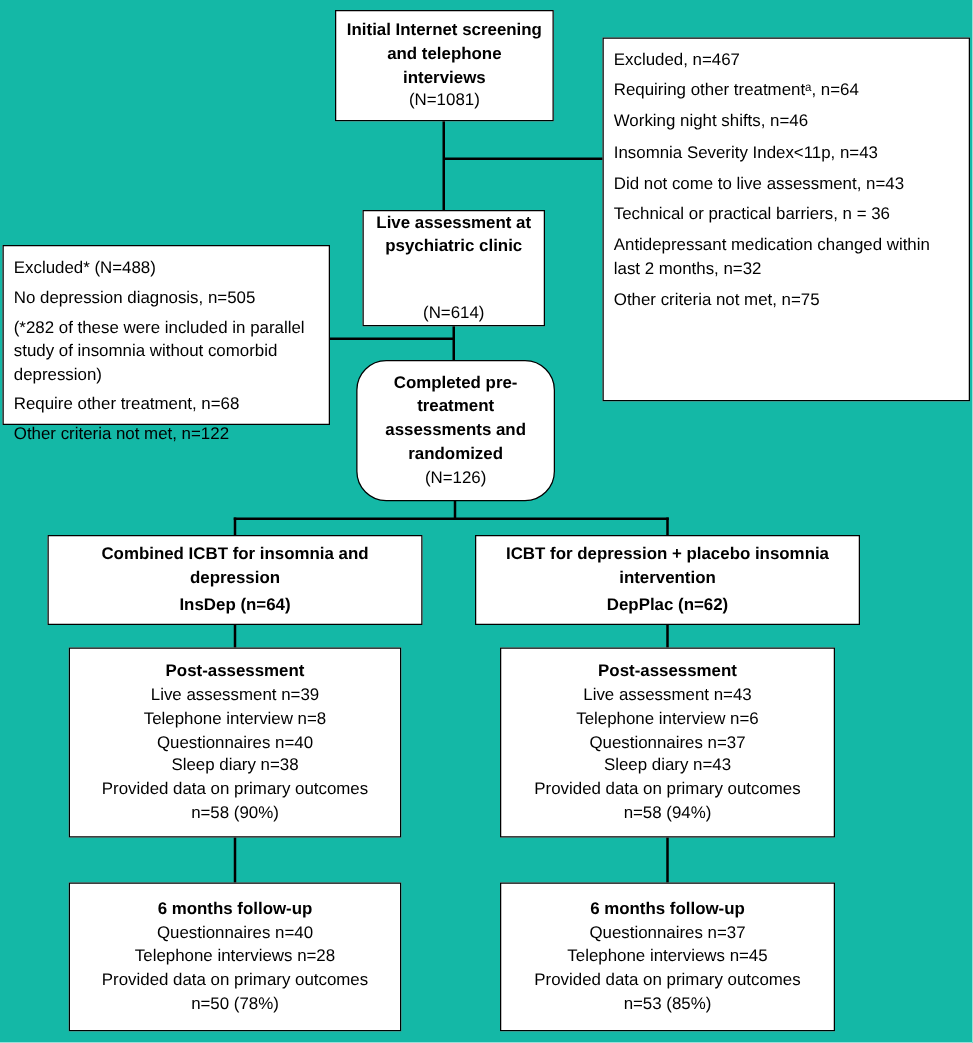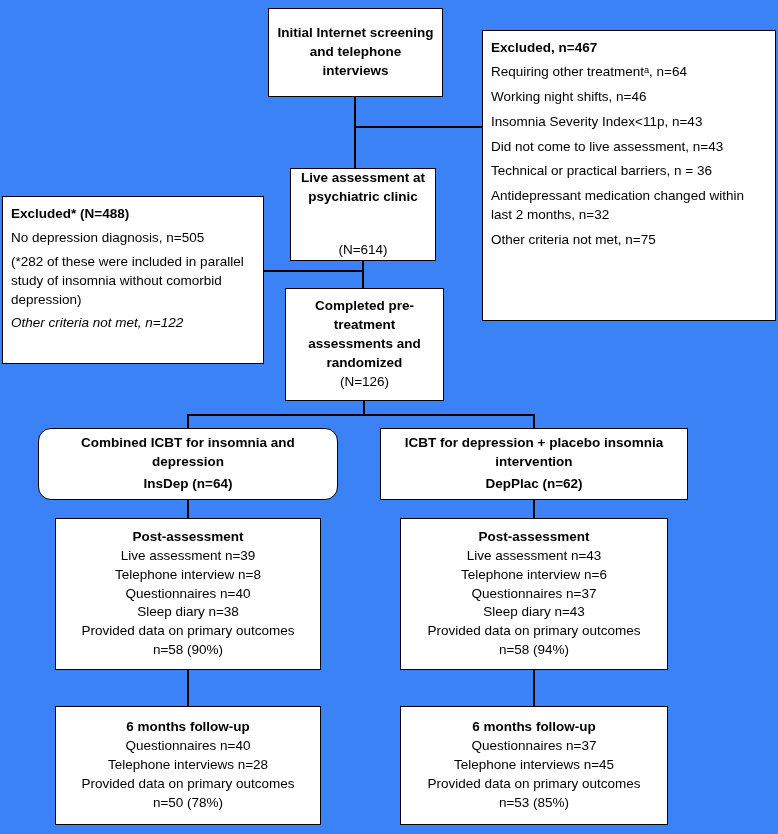--- a/index.html
+++ b/index.html
@@ -2,21 +2,21 @@
 <html><head>
 <meta charset="utf-8">
 <style>
   * { margin: 0; padding: 0; box-sizing: border-box; }
   html, body { background: #ffffff; }
   body { font-family: "Liberation Sans", "DejaVu Sans", sans-serif; color: #000; }
   .canvas {
     position: relative;
     width: 778px;
     height: 834px;
-    background: #3b82f6;
+    background: #14b8a6;
     font-size: 13.5px;
     line-height: 1.4;
     overflow: hidden;
   }
   .box {
     position: absolute;
     border: 1.5px solid #000;
     background: #fff;
     padding: 8px;
   }
@@ -24,23 +24,23 @@
     display: flex;
     flex-direction: column;
     justify-content: center;
     text-align: center;
     padding: 4px 8px;
   }
   .bold { font-weight: bold; }
   .italic { }
   .list-item { margin-bottom: 6px; }
   .list-item:last-child { margin-bottom: 16px; }
-  .side-title { font-weight: bold; margin-bottom: 5px; }
+  .side-title { font-weight: normal; margin-bottom: 5px; }
   .side-item { margin-bottom: 5px; }
-  .side-item:last-child { margin-bottom: 12px; font-style: italic; }
+  .side-item:last-child { margin-bottom: 12px; }
   .arm-label { margin-top: 3px; }
   .line { position: absolute; background: #000; }
 </style>
 </head>
 <body>
 
 <div class="canvas">
 
   <div class="line" style="left:354px; top:96px; width:2px; height:73px;"></div>
   <div class="line" style="left:355px; top:126px; width:128px; height:2px;"></div>
@@ -50,51 +50,53 @@
   <div class="line" style="left:187px; top:414px; width:348px; height:2px;"></div>
   <div class="line" style="left:187px; top:414px; width:2px; height:15px;"></div>
   <div class="line" style="left:533px; top:414px; width:2px; height:15px;"></div>
   <div class="line" style="left:187px; top:499px; width:2px; height:20px;"></div>
   <div class="line" style="left:533px; top:499px; width:2px; height:20px;"></div>
   <div class="line" style="left:187px; top:669px; width:2px; height:38px;"></div>
   <div class="line" style="left:533px; top:669px; width:2px; height:38px;"></div>
 
   <div class="box centered" style="left:268px; top:8px; width:175px; height:89px;">
     <div class="bold">Initial Internet screening and telephone interviews</div>
+    <div>(N=1081)</div>
   </div>
 
   <div class="box" style="left:482px; top:30px; width:294px; height:291px;">
     <div class="side-title">Excluded, n=467</div>
     <div class="list-item">Requiring other treatmentᵃ, n=64</div>
     <div class="list-item">Working night shifts, n=46</div>
     <div class="list-item">Insomnia Severity Index&lt;11p, n=43</div>
     <div class="list-item">Did not come to live assessment, n=43</div>
     <div class="list-item">Technical or practical barriers, n = 36</div>
     <div class="list-item">Antidepressant medication changed within last 2 months, n=32</div>
     <div class="list-item">Other criteria not met, n=75</div>
   </div>
 
   <div class="box centered" style="left:290px; top:168px; width:146px; height:93px;gap:34px;">
     <div class="bold">Live assessment at psychiatric clinic</div>
     <div>(N=614)</div>
   </div>
 
-  <div class="box" style="left:2px; top:196px; width:262px; height:168px;">
+  <div class="box" style="left:2px; top:196px; width:262px; height:144px;">
     <div class="side-title">Excluded* (N=488)</div>
     <div class="side-item">No depression diagnosis, n=505</div>
     <div class="side-item italic">(*282 of these were included in parallel study of insomnia without comorbid depression)</div>
+    <div class="side-item">Require other treatment, n=68</div>
     <div class="side-item">Other criteria not met, n=122</div>
   </div>
 
-  <div class="box centered" style="left:285px; top:288px; width:159px; height:113px;">
+  <div class="box centered" style="left:285px; top:288px; width:159px; height:113px;border-radius:24px;">
     <div class="bold">Completed pre-treatment assessments and randomized</div>
     <div>(N=126)</div>
   </div>
 
-  <div class="box centered" style="left:38px; top:428px; width:300px; height:72px;border-radius:13px;">
+  <div class="box centered" style="left:38px; top:428px; width:300px; height:72px;">
     <div class="bold">Combined ICBT for insomnia and depression</div>
     <div class="bold arm-label">InsDep (n=64)</div>
   </div>
 
   <div class="box centered" style="left:380px; top:428px; width:308px; height:72px;">
     <div class="bold">ICBT for depression + placebo insomnia intervention</div>
     <div class="bold arm-label">DepPlac (n=62)</div>
   </div>
 
   <div class="box centered" style="left:55px; top:518px; width:266px; height:152px;">

